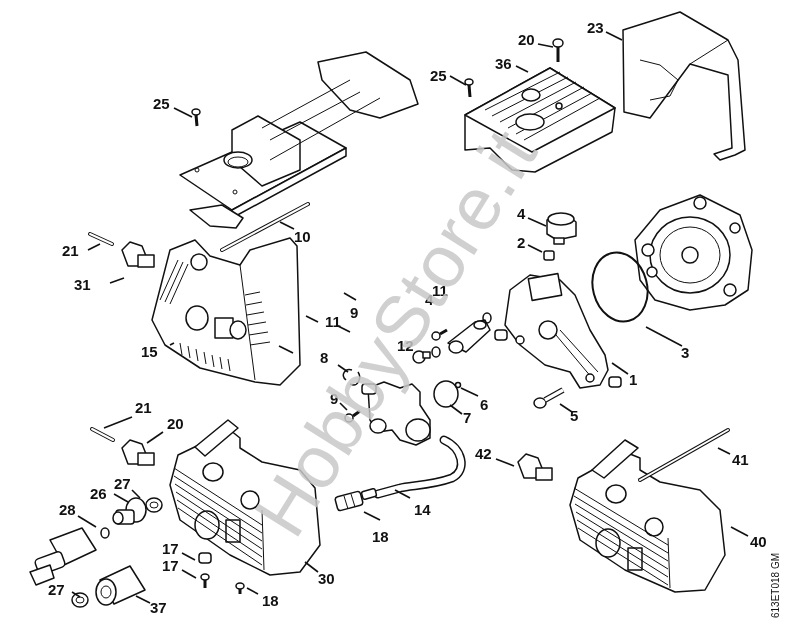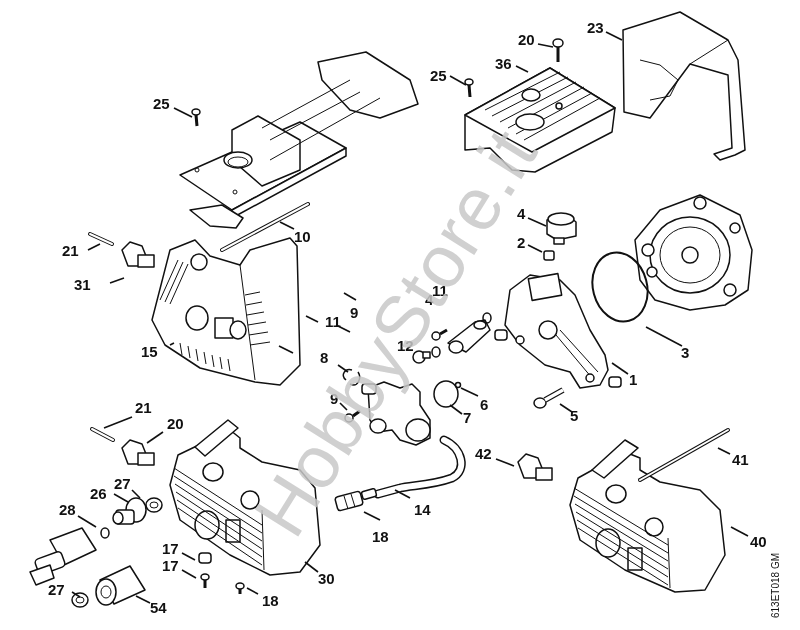--- a/index.html
+++ b/index.html
@@ -347,21 +347,21 @@
 <span class="callout" style="left:294px;top:229px">10</span>
 <span class="callout" style="left:62px;top:243px">21</span>
 <span class="callout" style="left:74px;top:277px">31</span>
 <span class="callout" style="left:141px;top:344px">15</span>
 <span class="callout" style="left:135px;top:400px">21</span>
 <span class="callout" style="left:167px;top:416px">20</span>
 <span class="callout" style="left:114px;top:476px">27</span>
 <span class="callout" style="left:90px;top:486px">26</span>
 <span class="callout" style="left:59px;top:502px">28</span>
 <span class="callout" style="left:48px;top:582px">27</span>
-<span class="callout" style="left:150px;top:600px">54</span>
+<span class="callout" style="left:150px;top:600px">37</span>
 <span class="callout" style="left:162px;top:541px">17</span>
 <span class="callout" style="left:162px;top:558px">17</span>
 <span class="callout" style="left:262px;top:593px">18</span>
 <span class="callout" style="left:318px;top:571px">30</span>
 <span class="callout" style="left:372px;top:529px">18</span>
 <span class="callout" style="left:414px;top:502px">14</span>
 <span class="callout" style="left:475px;top:446px">42</span>
 <span class="callout" style="left:732px;top:452px">41</span>
 <span class="callout" style="left:750px;top:534px">40</span>
 

